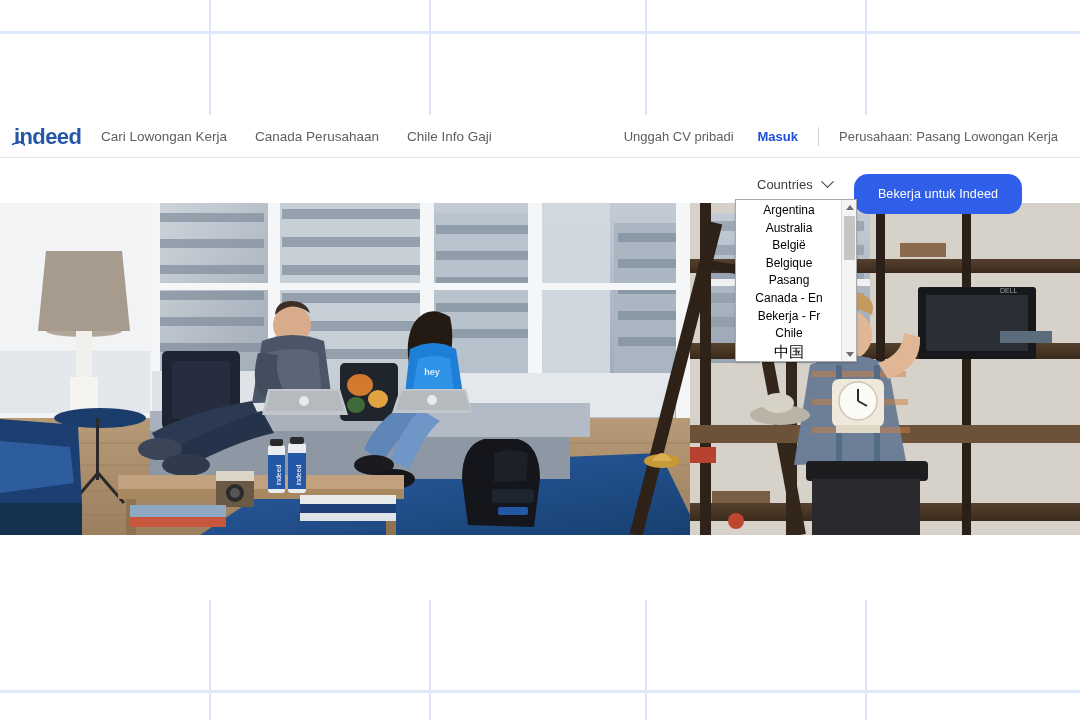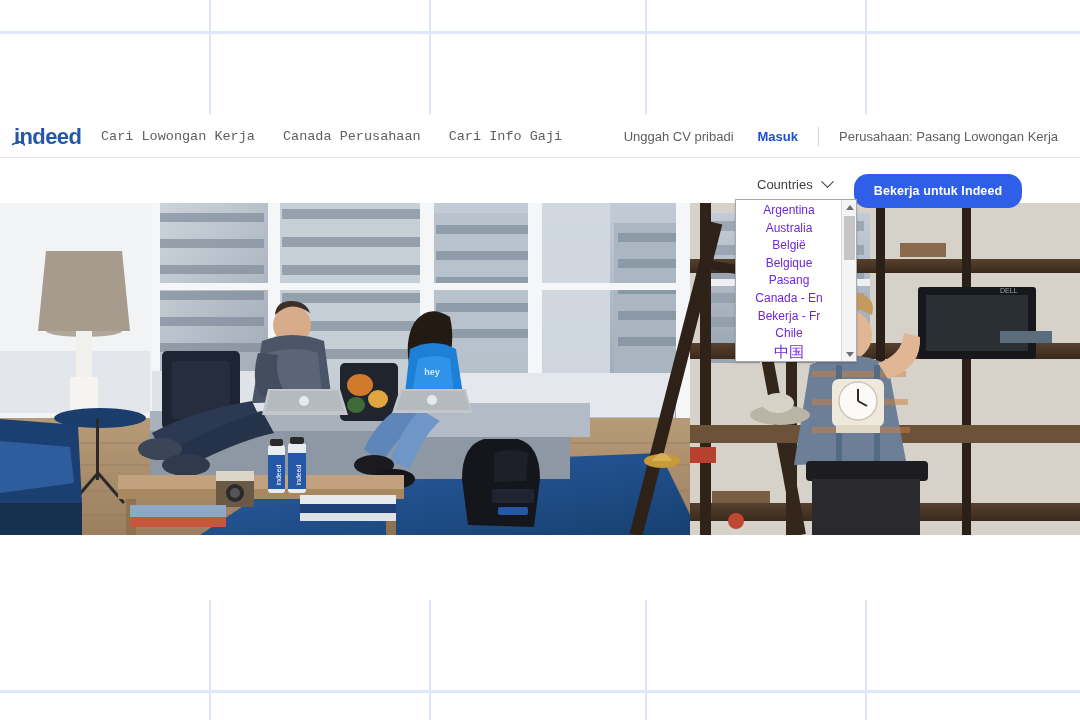--- a/index.html
+++ b/index.html
@@ -32,21 +32,21 @@
     font-size:22px; font-weight:bold; letter-spacing:-0.6px;
     color:#2557a7; line-height:1;
   }
   .logo .dot-i { position:relative; display:inline-block; }
   .logo .swoosh {
     position:absolute; left:-2px; top:-7px; width:13px; height:7px;
     border-top:2px solid #2557a7; border-right:2px solid #2557a7;
     border-top-right-radius:10px; transform:rotate(-22deg);
   }
 
-  .nav-left { position:absolute; left:99px; top:0; height:43px; display:flex; align-items:center; gap:24px;font-family:Liberation Mono, monospace; }
+  .nav-left { position:absolute; left:99px; top:0; height:43px; display:flex; align-items:center; gap:24px; }
   .nav-left a {
     font-size:13.5px; color:#5e5e5e; text-decoration:none; white-space:nowrap;
     padding:4px 2px;
   }
 
   .nav-right { position:absolute; right:22px; top:0; height:43px; display:flex; align-items:center; }
   .nav-right a { font-size:13px; color:#5e5e5e; text-decoration:none; white-space:nowrap; }
   .nav-right .signin { color:#1d4ed8; font-weight:bold; margin-left:24px; }
   .nav-divider { width:1px; height:19px; background:#d4d5d6; margin:0 20px; }
 
@@ -56,23 +56,23 @@
     position:absolute; left:757px; top:177px;
     display:flex; align-items:center; gap:10px;
     font-size:13px; color:#3d3d3d; background:none; border:none;
     cursor:pointer; font-family:"Liberation Sans", sans-serif;
     z-index:7;
   }
   .chev { width:9px; height:9px; border-right:1.6px solid #3d3d3d; border-bottom:1.6px solid #3d3d3d;
           transform:rotate(45deg) translate(-2px,-2px); }
 
   .cta-btn {
-    position:absolute; left:854px; top:174px; width:168px; height:34px;
+    position:absolute; left:854px; top:174px; width:168px; height:40px;
     background:#2f5fe8; color:#ffffff; border:none; border-radius:14px;
-    font-size:12.5px; font-weight:bold; letter-spacing:0.1px;
+    font-size:12.5px; font-weight:normal; letter-spacing:0.1px;
     font-family:"Liberation Sans", sans-serif; cursor:pointer;
     z-index:7;
     display:flex; align-items:center; justify-content:center;
   }
 
   
   .hero {
     position:absolute; left:0; top:203px; width:1080px; height:332px;
     z-index:2; overflow:hidden; background:#737373;
   }
@@ -81,21 +81,21 @@
   
   .dropdown {
     position:absolute; left:735px; top:199px; width:122px; height:163px;
     background:#ffffff; border:1px solid #a9a9a9;
     z-index:20; overflow:hidden;
     box-shadow:0 1px 2px rgba(0,0,0,0.18);
   }
   .dd-list { position:absolute; left:0; top:0; width:106px; padding-top:2px; }
   .dd-item {
     height:17.6px; line-height:17.6px; text-align:center;
-    font-size:12px; color:#6d28d9; cursor:default; white-space:nowrap;
+    font-size:12px; color:#000000; cursor:default; white-space:nowrap;
     font-family:"Liberation Sans", sans-serif;
   }
   .dd-item.cjk { font-size:15px; }
 
   .dd-scroll {
     position:absolute; right:0; top:0; width:15px; height:161px;
     background:#f4f4f4; border-left:1px solid #dadada;
   }
   .dd-arrow {
     position:absolute; left:0; width:15px; height:14px;
@@ -388,21 +388,21 @@
       <div class="logo">
         <span class="dot-i">
             <span class="swoosh"></span>
           </span>
           <span>indeed</span>
       </div>
 
       <nav class="nav-left">
         <a href="#">Cari Lowongan Kerja</a>
         <a href="#">Canada Perusahaan</a>
-        <a href="#">Cari Info Gaji</a>
+        <a href="#">Chile Info Gaji</a>
       </nav>
 
       <div class="nav-right">
         <a href="#">Unggah CV pribadi</a>
         <a href="#" class="signin">Masuk</a>
         <span class="nav-divider"></span>
         <a href="#">Perusahaan: Pasang Lowongan Kerja</a>
       </div>
 
     </div>

